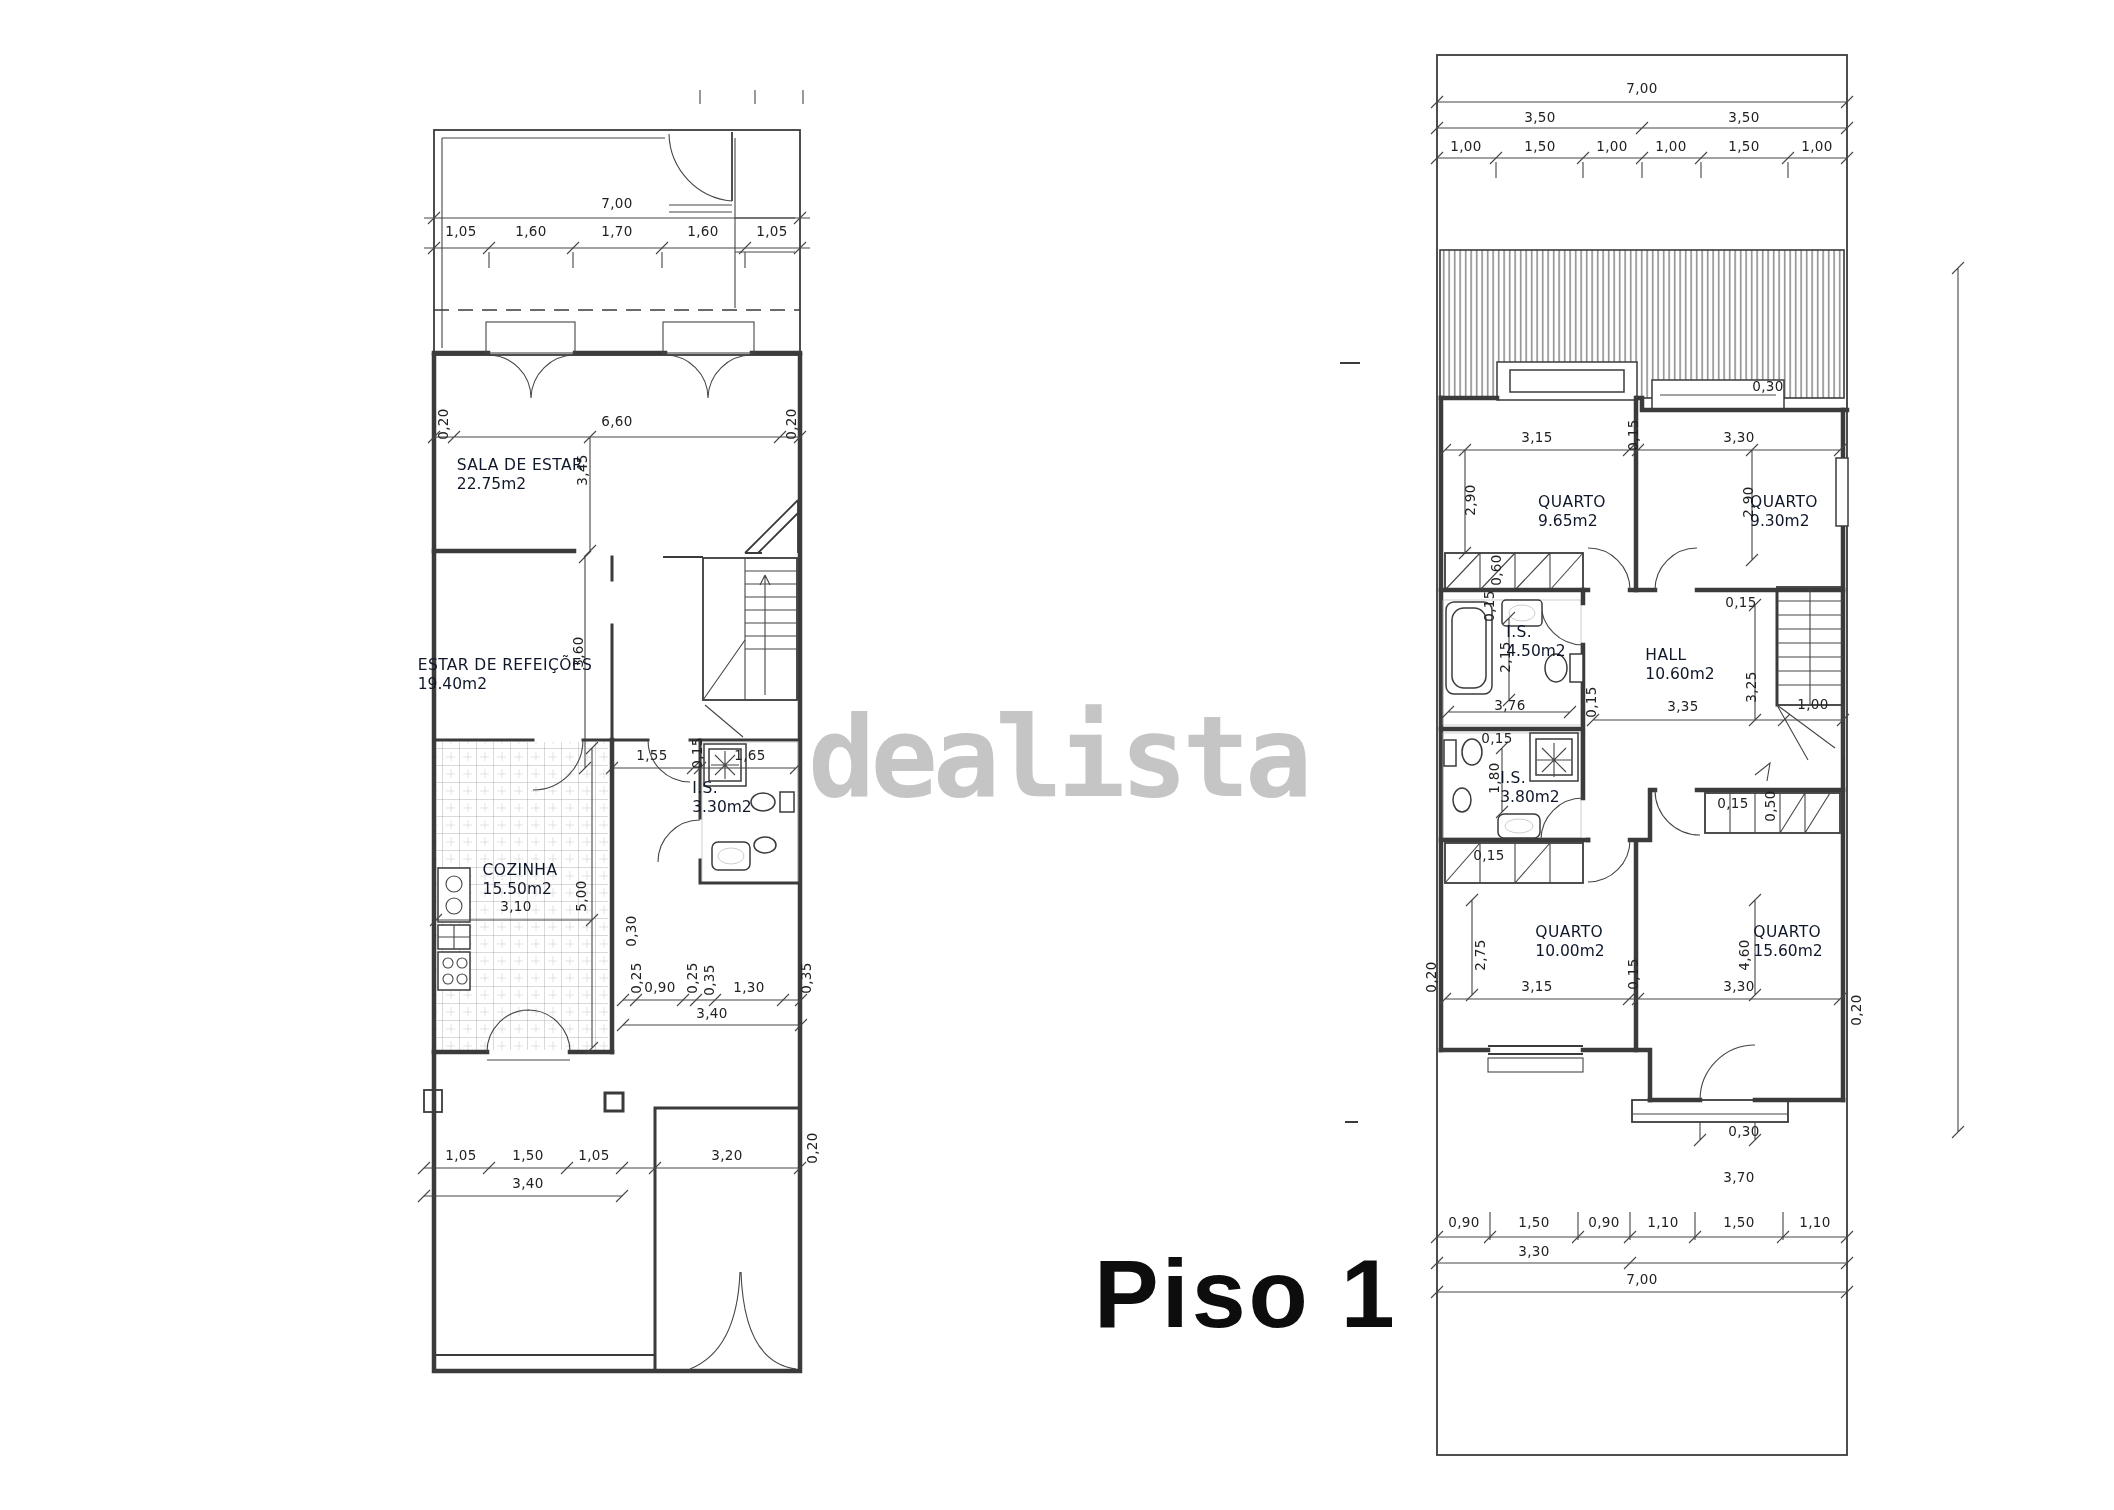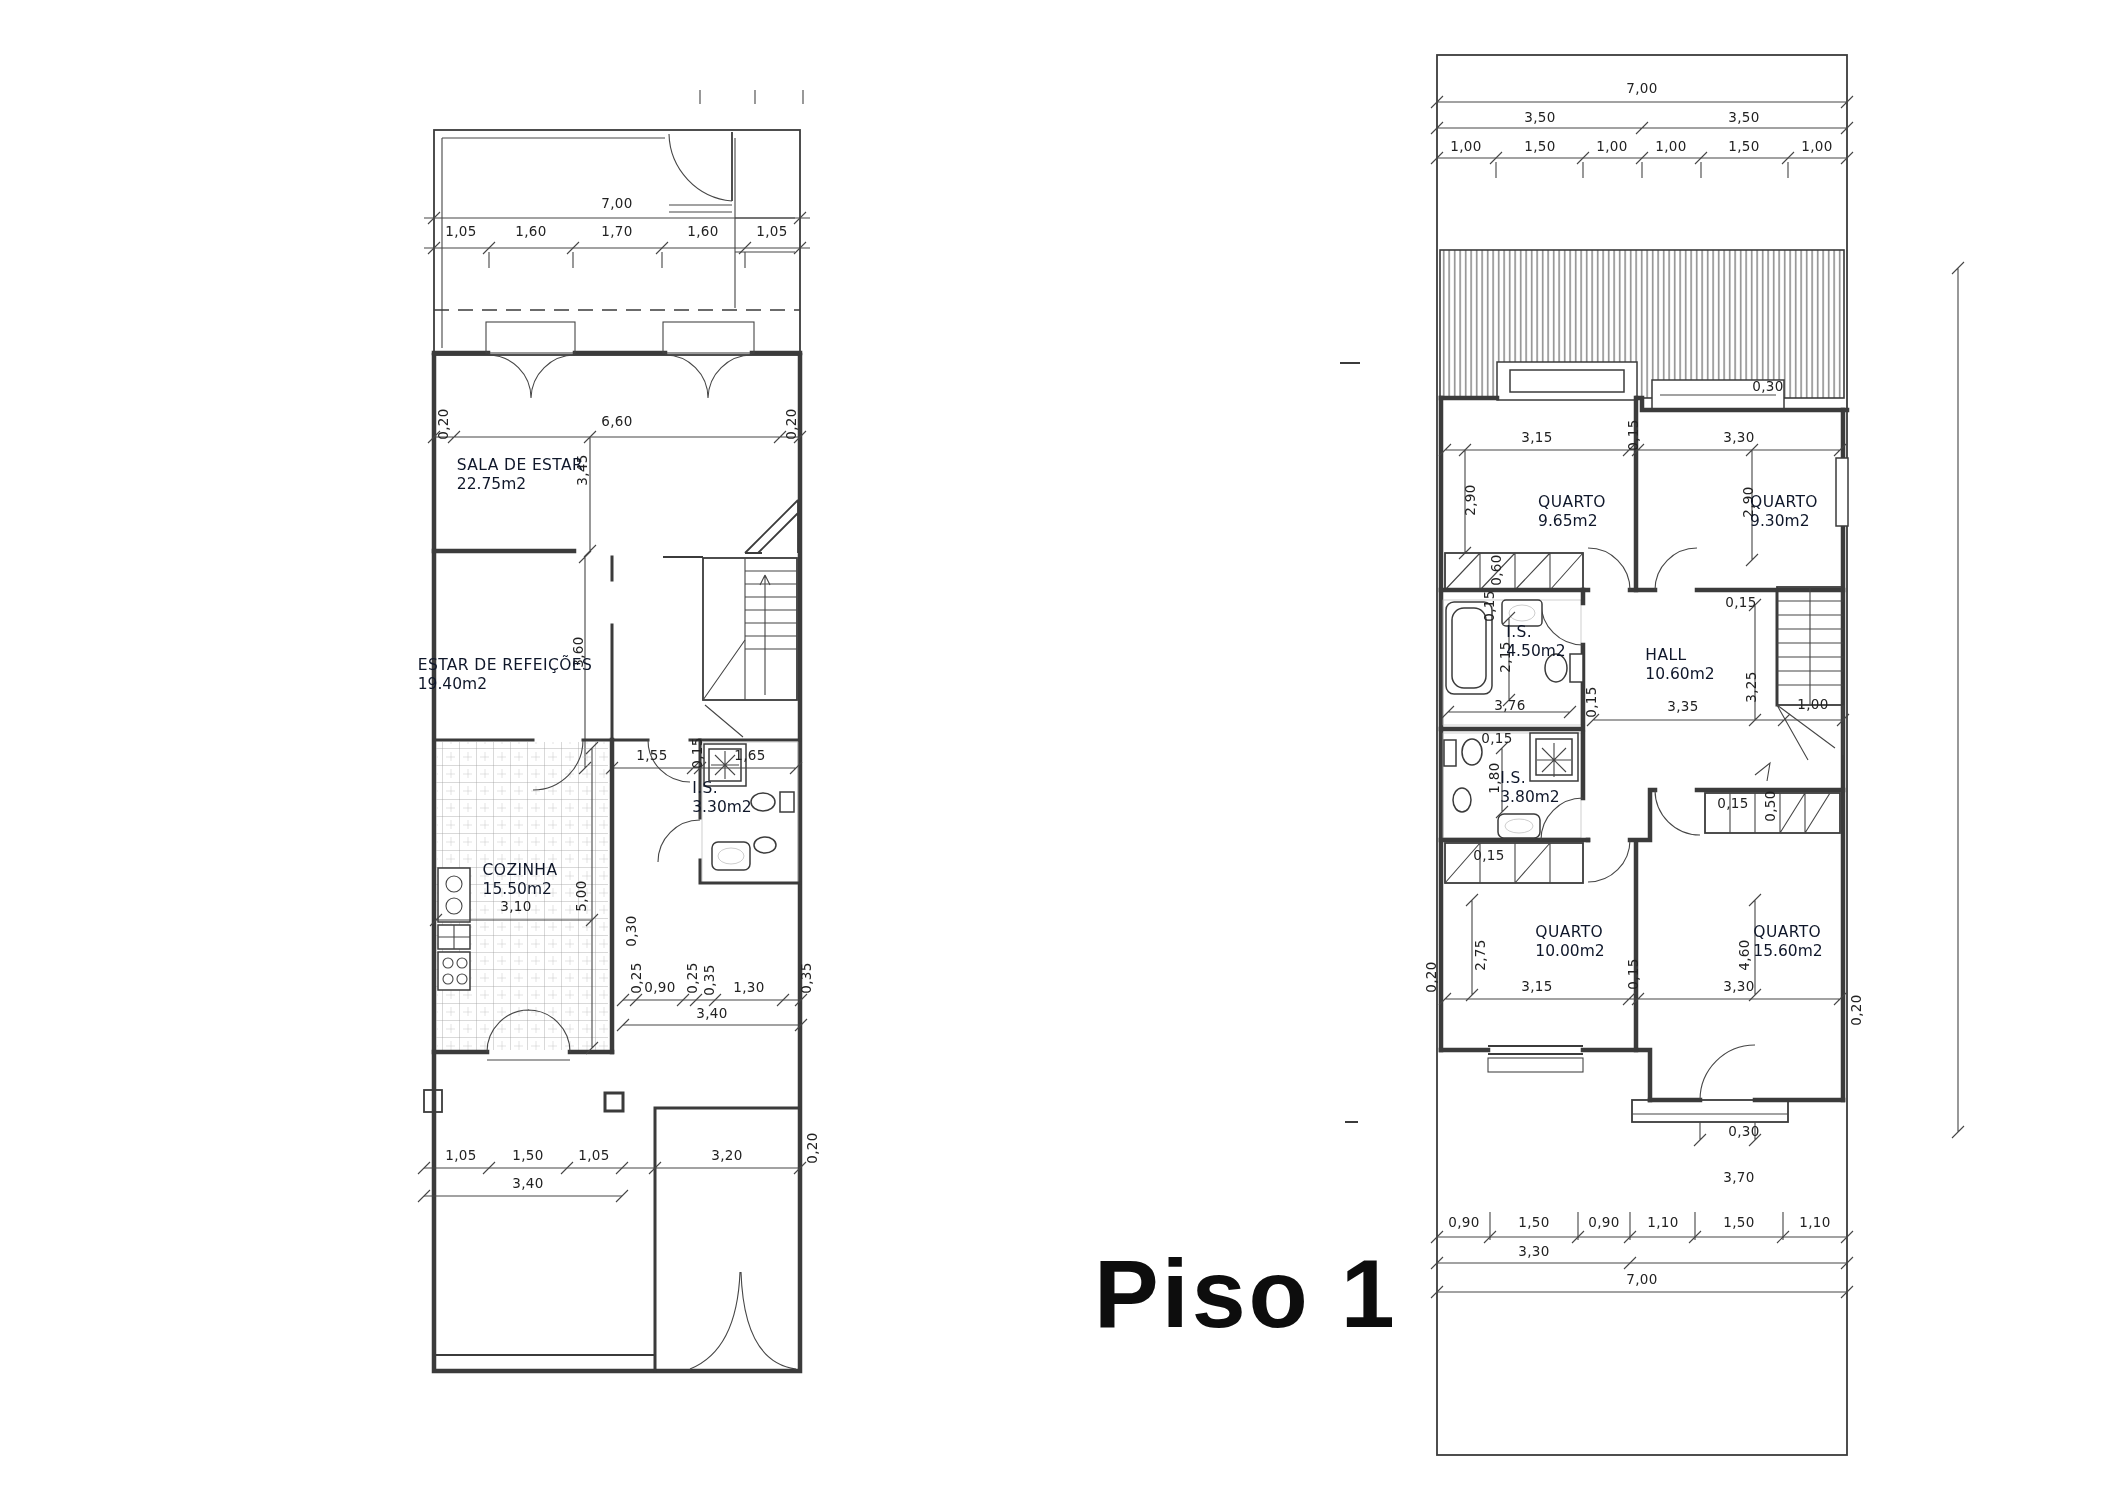--- a/index.html
+++ b/index.html
@@ -323,14 +323,15 @@
       <span class="dim" style="left: 1642px; top: 1279px;">7,00</span>
       <span class="room" style="left: 1572px; top: 492px;"><span class="nm">QUARTO</span><br><span class="ar">9.65m2</span></span>
       <span class="room" style="left: 1784px; top: 492px;"><span class="nm">QUARTO</span><br><span class="ar">9.30m2</span></span>
       <span class="room" style="left: 1536px; top: 622px;"><span class="nm">I.S.</span><br><span class="ar">4.50m2</span></span>
       <span class="room" style="left: 1680px; top: 645px;"><span class="nm">HALL</span><br><span class="ar">10.60m2</span></span>
       <span class="room" style="left: 1530px; top: 768px;"><span class="nm">I.S.</span><br><span class="ar">3.80m2</span></span>
       <span class="room" style="left: 1570px; top: 922px;"><span class="nm">QUARTO</span><br><span class="ar">10.00m2</span></span>
       <span class="room" style="left: 1788px; top: 922px;"><span class="nm">QUARTO</span><br><span class="ar">15.60m2</span></span>
     </div>
 
+  <div id="watermark">dealista</div>
   <div id="piso1-label" class="piso">Piso 1</div>
 </div>
 
 </body></html>

